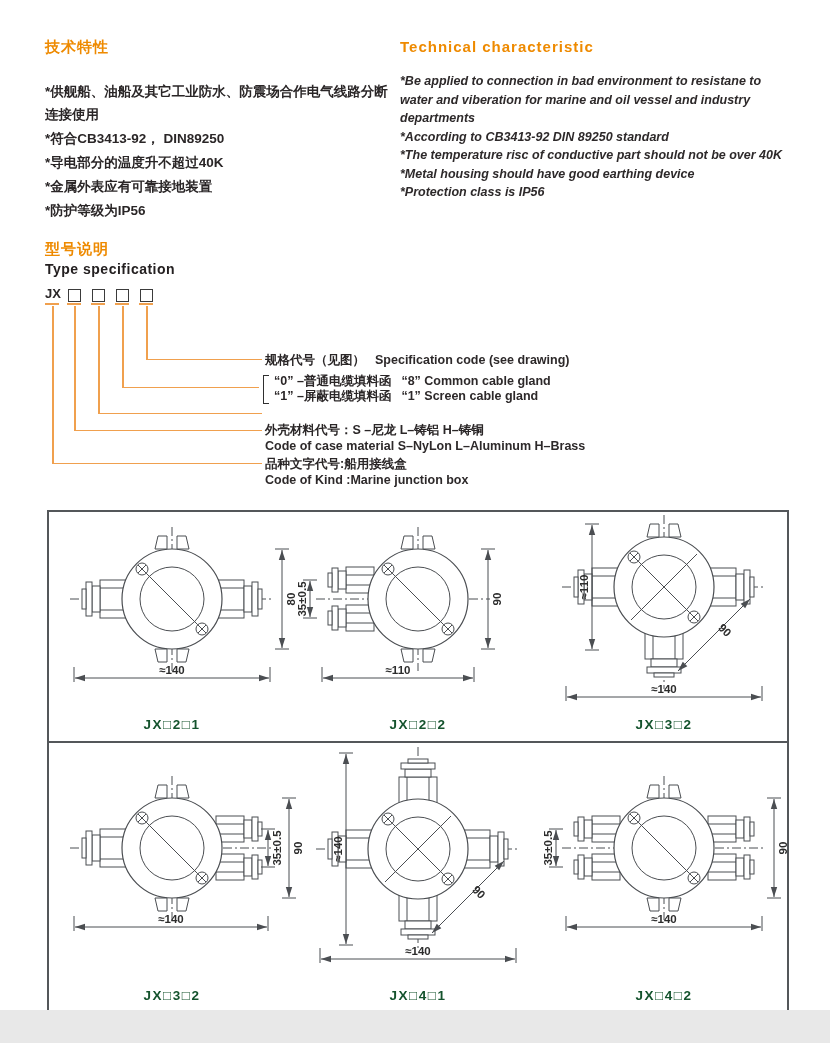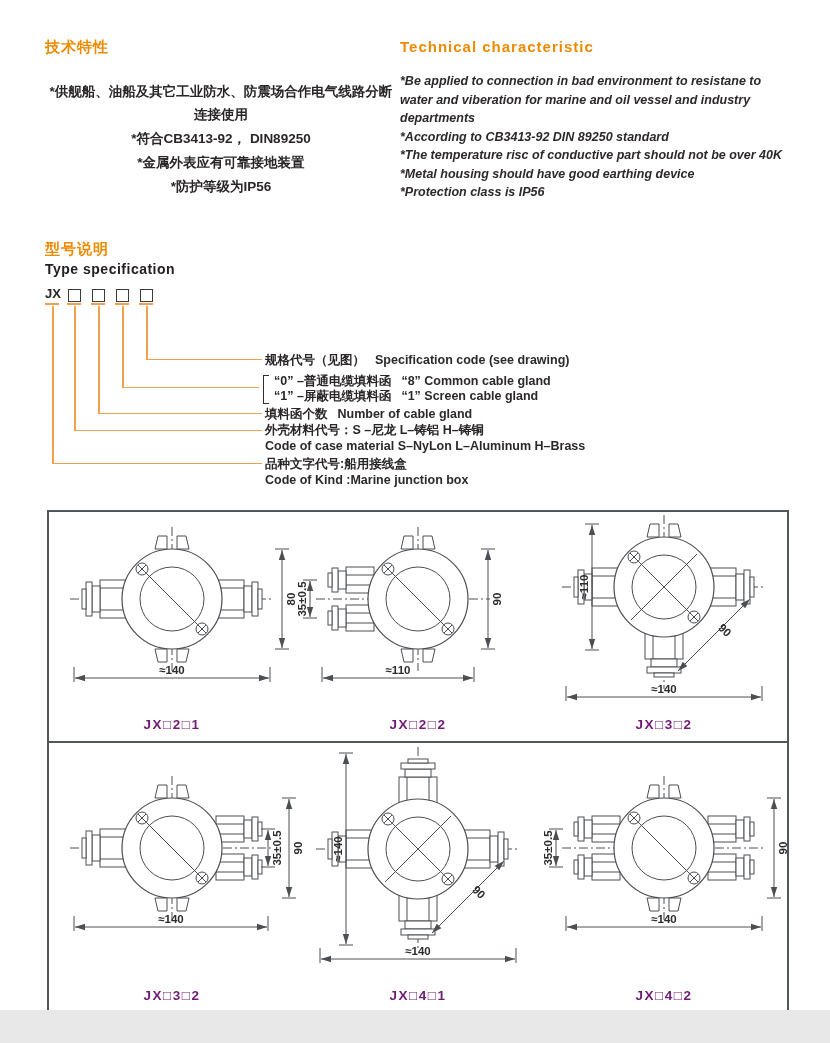--- a/index.html
+++ b/index.html
@@ -1,46 +1,47 @@
 <!DOCTYPE html>
 <html><head>
 <meta charset="utf-8">
 <style>
   html,body{margin:0;padding:0;background:#e8e8e8;}
   .page{position:relative;width:830px;height:1010px;background:#ffffff;
         font-family:"Liberation Sans","DejaVu Sans",sans-serif;color:#2a2627;overflow:hidden;}
   .abs{position:absolute;}
   .head{color:#ee8a00;font-weight:bold;font-size:15px;letter-spacing:1px;}
   .cn-bullets{width:352px;font-size:13.5px;font-weight:600;line-height:23px;}
-  .cn-bullets div{margin-bottom:1px;text-align:center;}
+  .cn-bullets div{margin-bottom:1px;}
   .en-bullets{width:396px;font-size:12.5px;font-weight:600;line-height:18.5px;color:#2d292a;}
   .sub-head{font-weight:bold;font-size:14px;color:#242021;letter-spacing:0.5px;}
   .code-prefix{font-weight:bold;font-size:13px;}
   .code-box{position:absolute;width:11px;height:11px;border:1.6px solid #3b3b3b;background:#fff;}
   .code-underline{position:absolute;width:14px;height:2px;background:#f0a04e;}
   .conn-v{position:absolute;width:1.5px;background:#f0a04e;}
   .conn-h{position:absolute;height:1.5px;background:#f0a04e;}
   .spec-line{position:absolute;font-size:12.5px;white-space:nowrap;}
   .spec-line .cn{font-weight:700;margin-right:10px;}
   .spec-line .en{font-weight:600;color:#2d292a;}
   .bracket{position:absolute;width:5px;border-left:1.8px solid #2f2f2f;border-top:1.8px solid #2f2f2f;border-bottom:1.8px solid #2f2f2f;}
   .panel{position:absolute;left:47px;width:742px;border:2px solid #54575a;display:flex;box-sizing:border-box;background:#fff;}
   .cell{flex:1;display:flex;flex-direction:column;align-items:center;justify-content:space-between;padding-top:4px;}
   .cell svg{overflow:visible;display:block;}
-  .fig-label{font-weight:bold;font-size:13.5px;letter-spacing:1.5px;margin-bottom:9px;color:#701a75;}
+  .fig-label{font-weight:bold;font-size:13.5px;letter-spacing:1.5px;margin-bottom:9px;color:#14532d;}
 </style>
 </head>
 <body>
 
 <div class="page">
 
   <div class="abs head" style="left:45px;top:38px;">技术特性</div>
   <div class="abs cn-bullets" style="left:45px;top:80px;">
     <div>*供舰船、油船及其它工业防水、防震场合作电气线路分断连接使用</div>
     <div>*符合CB3413-92， DIN89250</div>
+    <div>*导电部分的温度升不超过40K</div>
     <div>*金属外表应有可靠接地装置</div>
     <div>*防护等级为IP56</div>
   </div>
 
   <div class="abs head" style="left:400px;top:38px;">Technical characteristic</div>
   <div class="abs en-bullets" style="left:400px;top:72px;font-style:italic;">
     <div>*Be applied to connection in bad environment to resistane to water and viberation for marine and oil vessel and industry departments</div>
     <div>*According to CB3413-92   DIN 89250 standard</div>
     <div>*The temperature risc of conductive part should not be over 40K</div>
     <div>*Metal housing should have good earthing device</div>
@@ -75,23 +76,20 @@
   <div class="bracket" style="left:263px;top:375px;height:27px;"></div>
 
   <div class="spec-line" style="left:265px;top:352px;">
     <span class="cn">规格代号（见图）</span><span class="en">Specification code (see drawing)</span>
   </div>
   <div class="spec-line" style="left:274px;top:373px;">
     <span class="cn">“0” –普通电缆填料函</span><span class="en">“8”  Common cable gland</span>
   </div>
   <div class="spec-line" style="left:274px;top:388px;">
     <span class="cn">“1” –屏蔽电缆填料函</span><span class="en">“1”  Screen cable gland</span>
-  </div>
-  <div class="spec-line" style="left:265px;top:406px;">
-    <span class="cn">填料函个数</span><span class="en">Number of cable gland</span>
   </div>
   <div class="spec-line" style="left:265px;top:439px;">
     <span class="en">Code of case material S–NyLon L–Aluminum H–Brass</span>
   </div>
   <div class="spec-line" style="left:265px;top:422px;">
     <span class="cn">外壳材料代号：S –尼龙 L–铸铝 H–铸铜</span>
   </div>
   <div class="spec-line" style="left:265px;top:456px;">
     <span class="cn">品种文字代号:船用接线盒</span>
   </div>

